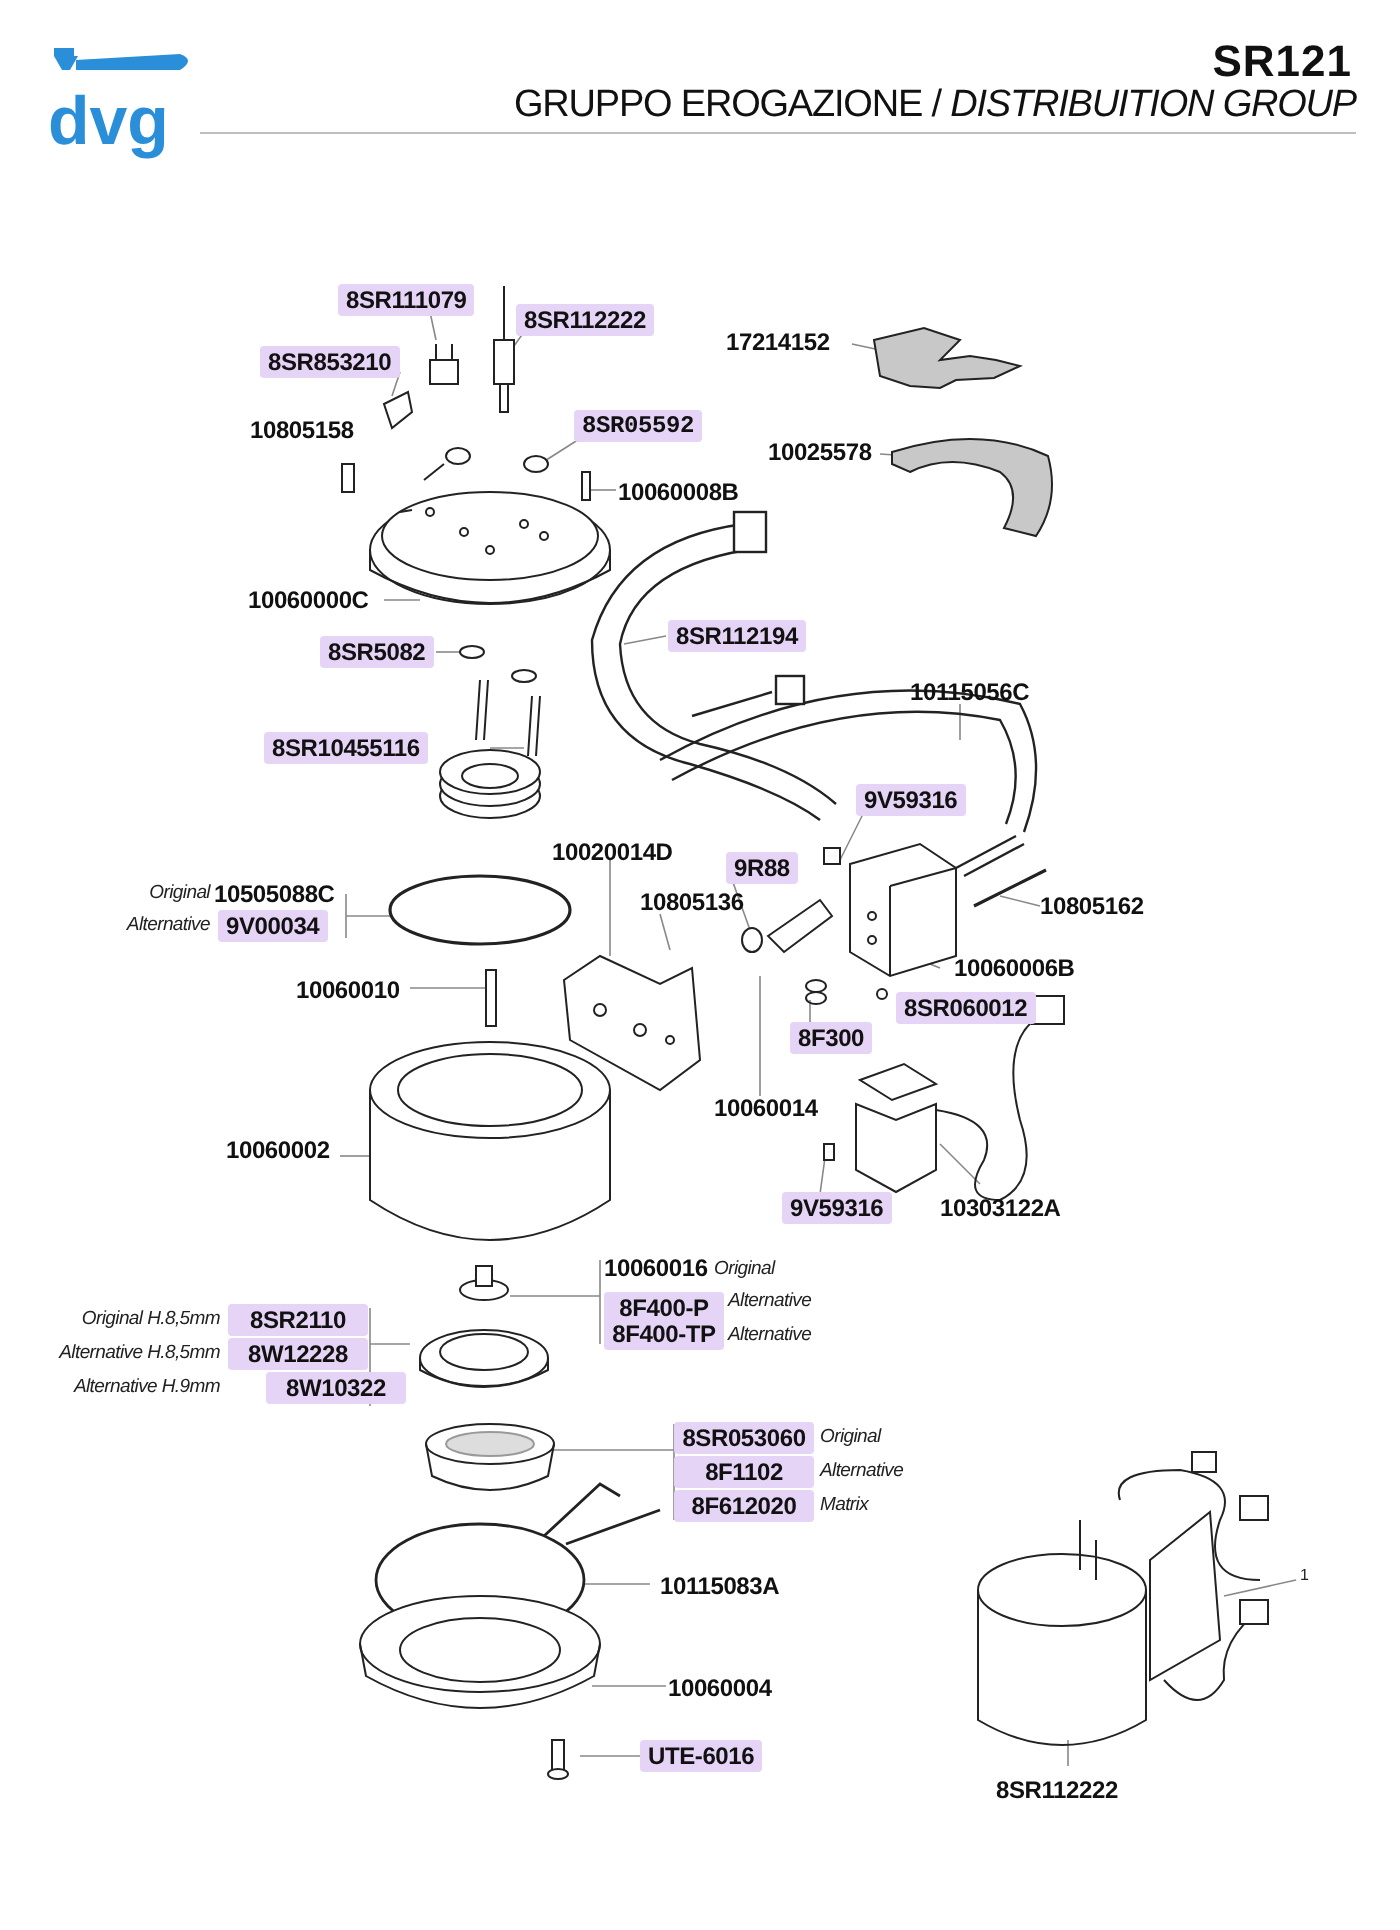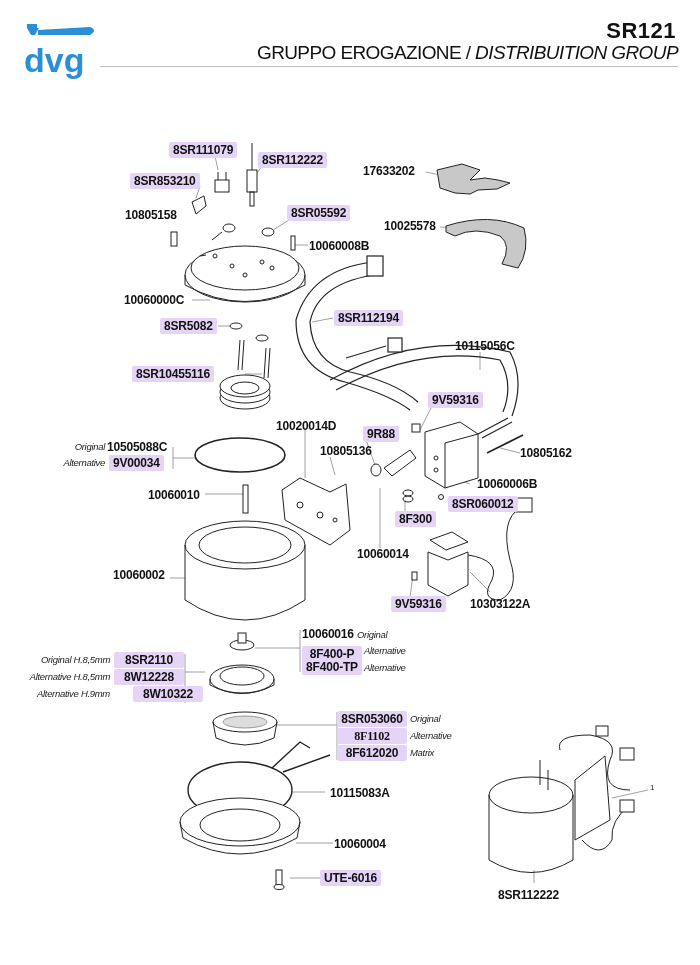--- a/index.html
+++ b/index.html
@@ -213,24 +213,24 @@
     <rect x="620" y="748" width="14" height="12" fill="#fff"></rect>
     <path d="M582 840 Q600 860 612 840 Q610 820 630 805"></path>
     <rect x="620" y="800" width="14" height="12" fill="#fff"></rect>
   </g>
 </svg>
 
 <div class="lbl hl" style="left:169px;top:142px;">8SR111079</div>
 <div class="lbl hl" style="left:258px;top:152px;">8SR112222</div>
 <div class="lbl hl" style="left:130px;top:173px;">8SR853210</div>
 <div class="lbl" style="left:125px;top:207px;">10805158</div>
-<div class="lbl hl" style="left:287px;top:205px;">8SR05592</div>
+<div class="lbl hl" style="left:287px;top:205px;font-family:Liberation Mono, monospace;">8SR05592</div>
 <div class="lbl" style="left:309px;top:238px;">10060008B</div>
 <div class="lbl" style="left:124px;top:292px;">10060000C</div>
-<div class="lbl" style="left:363px;top:163px;">17633202</div>
+<div class="lbl" style="left:363px;top:163px;">17214152</div>
 <div class="lbl" style="left:384px;top:218px;">10025578</div>
 <div class="lbl hl" style="left:160px;top:318px;">8SR5082</div>
 <div class="lbl hl" style="left:334px;top:310px;">8SR112194</div>
 <div class="lbl" style="left:455px;top:338px;">10115056C</div>
 <div class="lbl hl" style="left:132px;top:366px;">8SR10455116</div>
 <div class="lbl hl" style="left:428px;top:392px;">9V59316</div>
 <div class="lbl" style="left:276px;top:418px;">10020014D</div>
 <div class="lbl hl" style="left:363px;top:426px;">9R88</div>
 <div class="lbl" style="left:320px;top:443px;">10805136</div>
 <div class="lbl" style="left:520px;top:445px;">10805162</div>
@@ -258,21 +258,21 @@
 
 <div class="note r" style="right:590px;top:652px;">Original H.8,5mm</div>
 <div class="lbl hl" style="left:114px;top:652px;width:62px;text-align:center;">8SR2110</div>
 <div class="note r" style="right:590px;top:669px;">Alternative H.8,5mm</div>
 <div class="lbl hl" style="left:114px;top:669px;width:62px;text-align:center;">8W12228</div>
 <div class="note r" style="right:590px;top:686px;">Alternative H.9mm</div>
 <div class="lbl hl" style="left:114px;top:686px;width:62px;text-align:center;margin-left:19px;">8W10322</div>
 
 <div class="lbl hl" style="left:337px;top:711px;width:62px;text-align:center;">8SR053060</div>
 <div class="note" style="left:410px;top:711px;">Original</div>
-<div class="lbl hl" style="left:337px;top:728px;width:62px;text-align:center;font-family:Liberation Serif, serif;">8F1102</div>
+<div class="lbl hl" style="left:337px;top:728px;width:62px;text-align:center;">8F1102</div>
 <div class="note" style="left:410px;top:728px;">Alternative</div>
 <div class="lbl hl" style="left:337px;top:745px;width:62px;text-align:center;">8F612020</div>
 <div class="note" style="left:410px;top:745px;">Matrix</div>
 
 <div class="lbl" style="left:330px;top:785px;">10115083A</div>
 <div class="lbl" style="left:334px;top:836px;">10060004</div>
 <div class="lbl hl" style="left:320px;top:870px;">UTE-6016</div>
 
 <div class="lbl" style="left:498px;top:887px;">8SR112222</div>
 <div class="note" style="left:650px;top:780px;font-style:normal;font-size:8px;">1</div>

